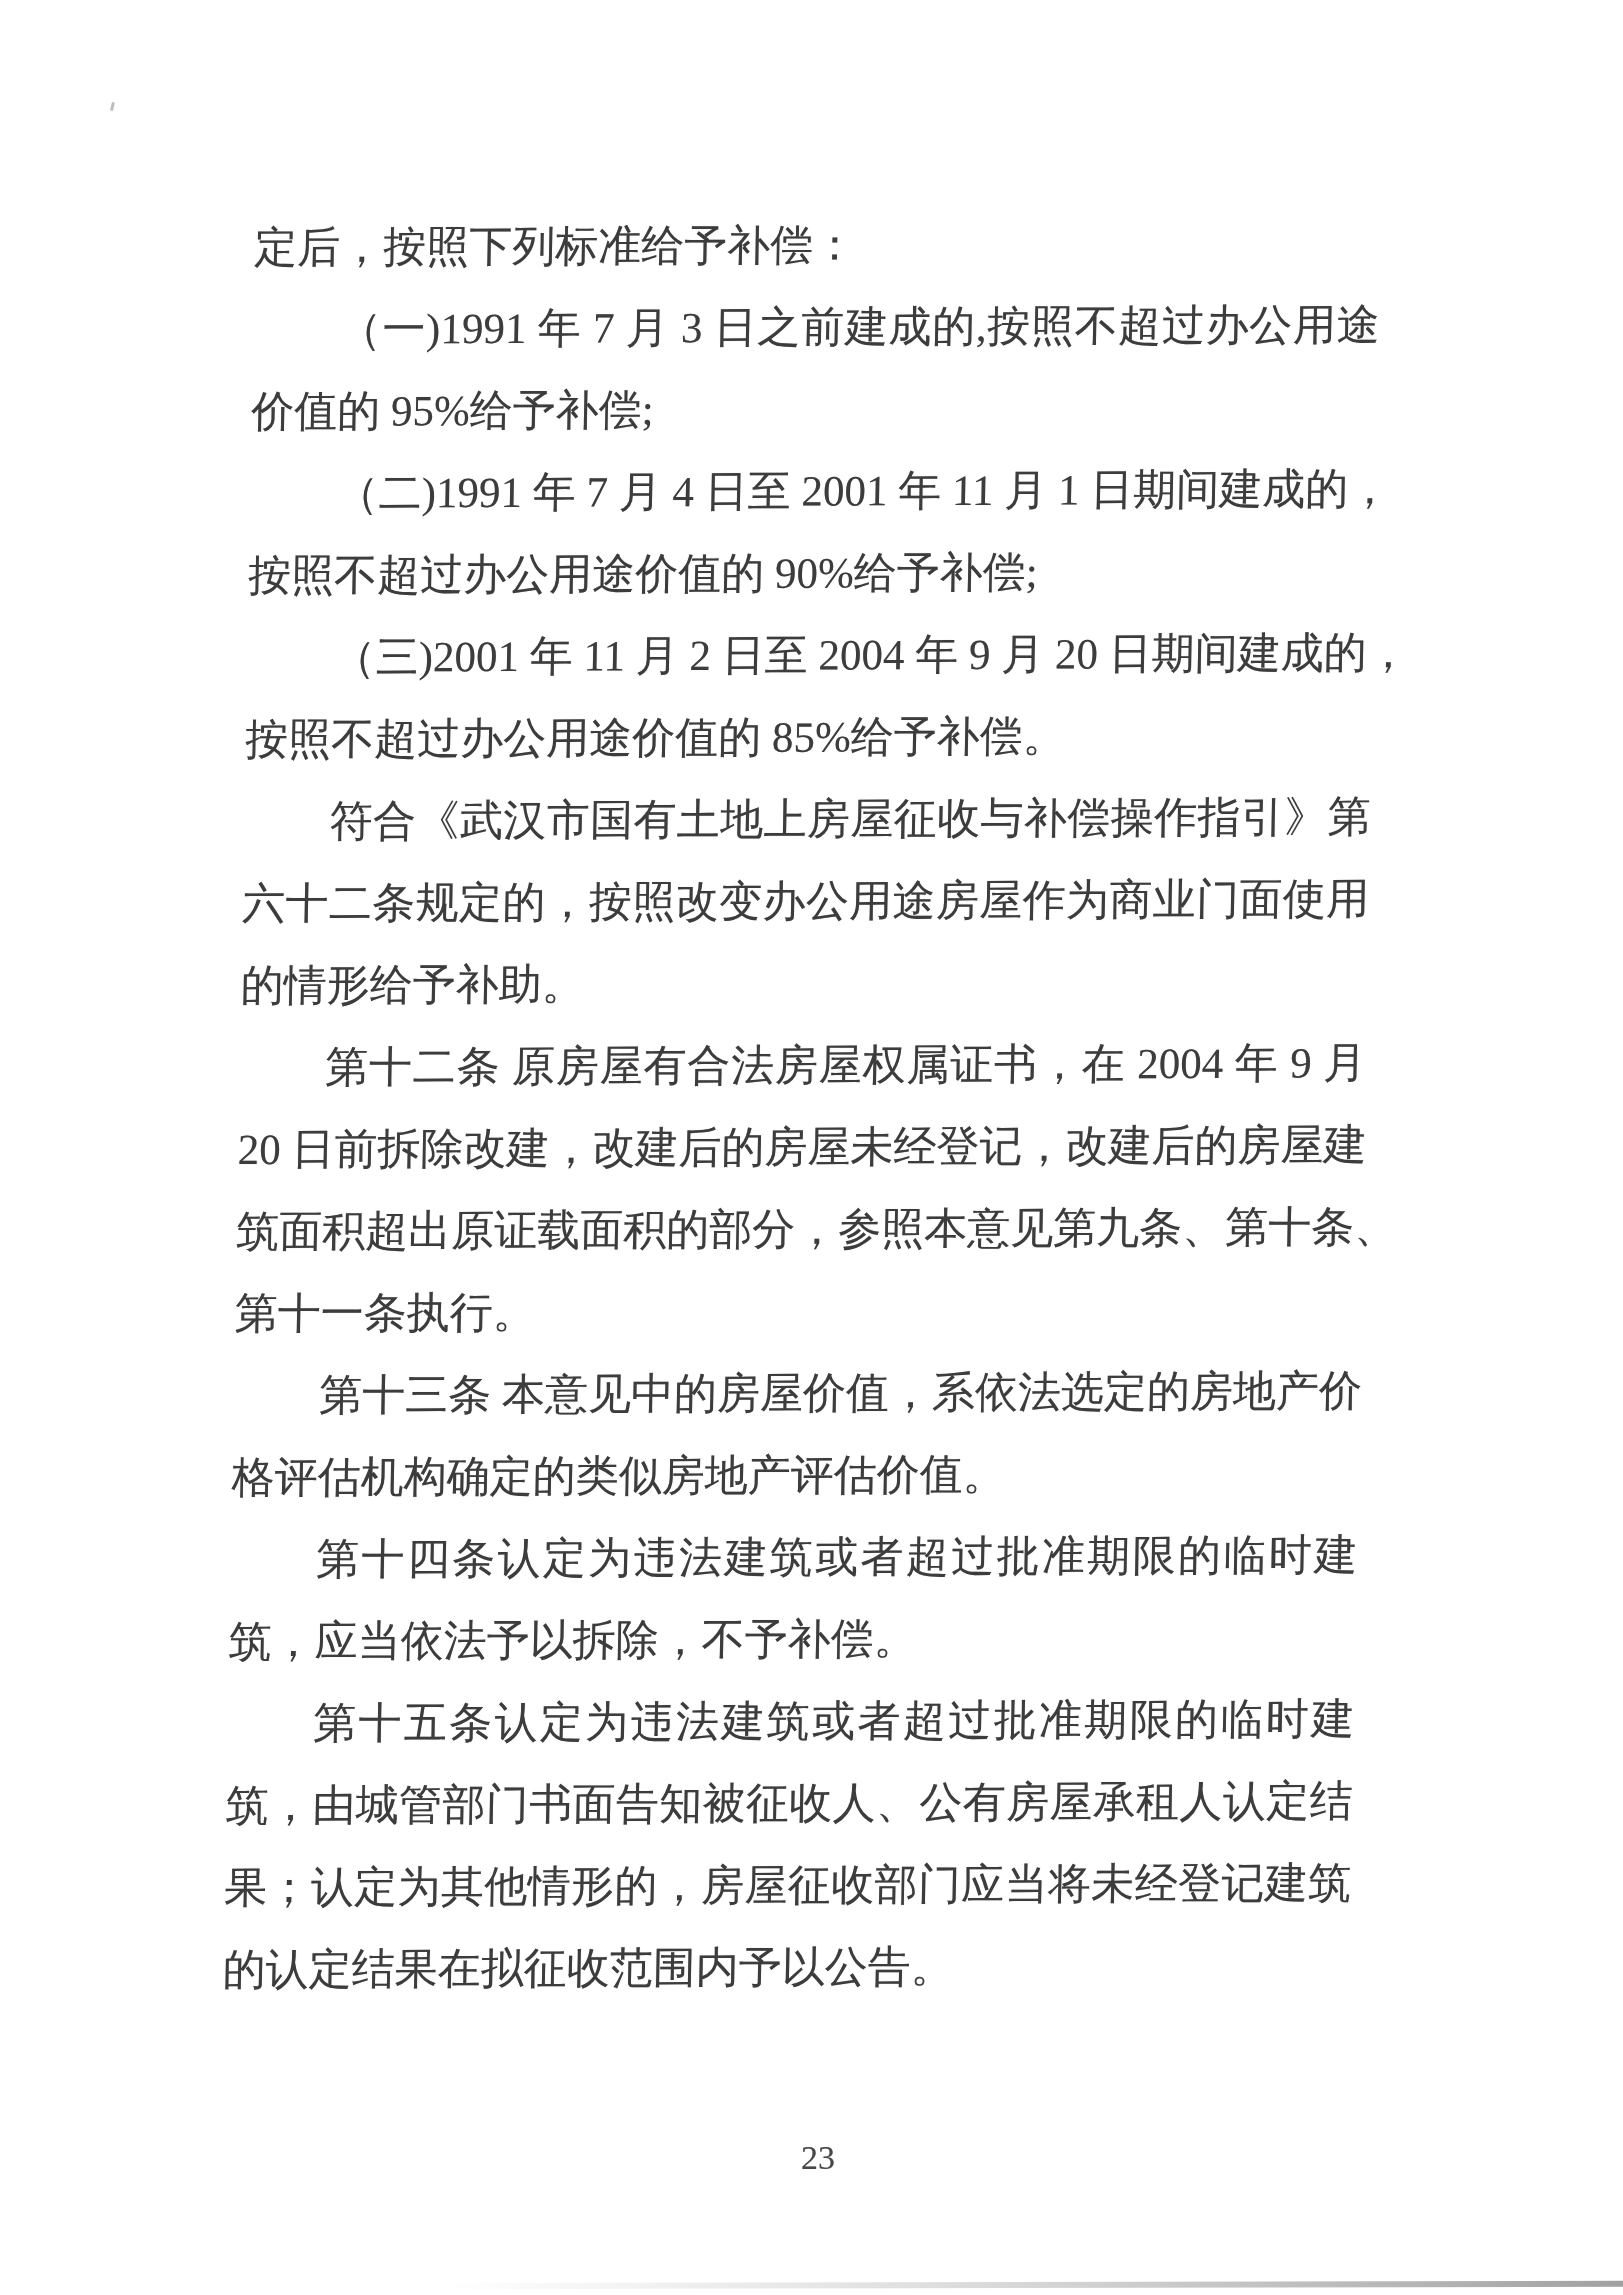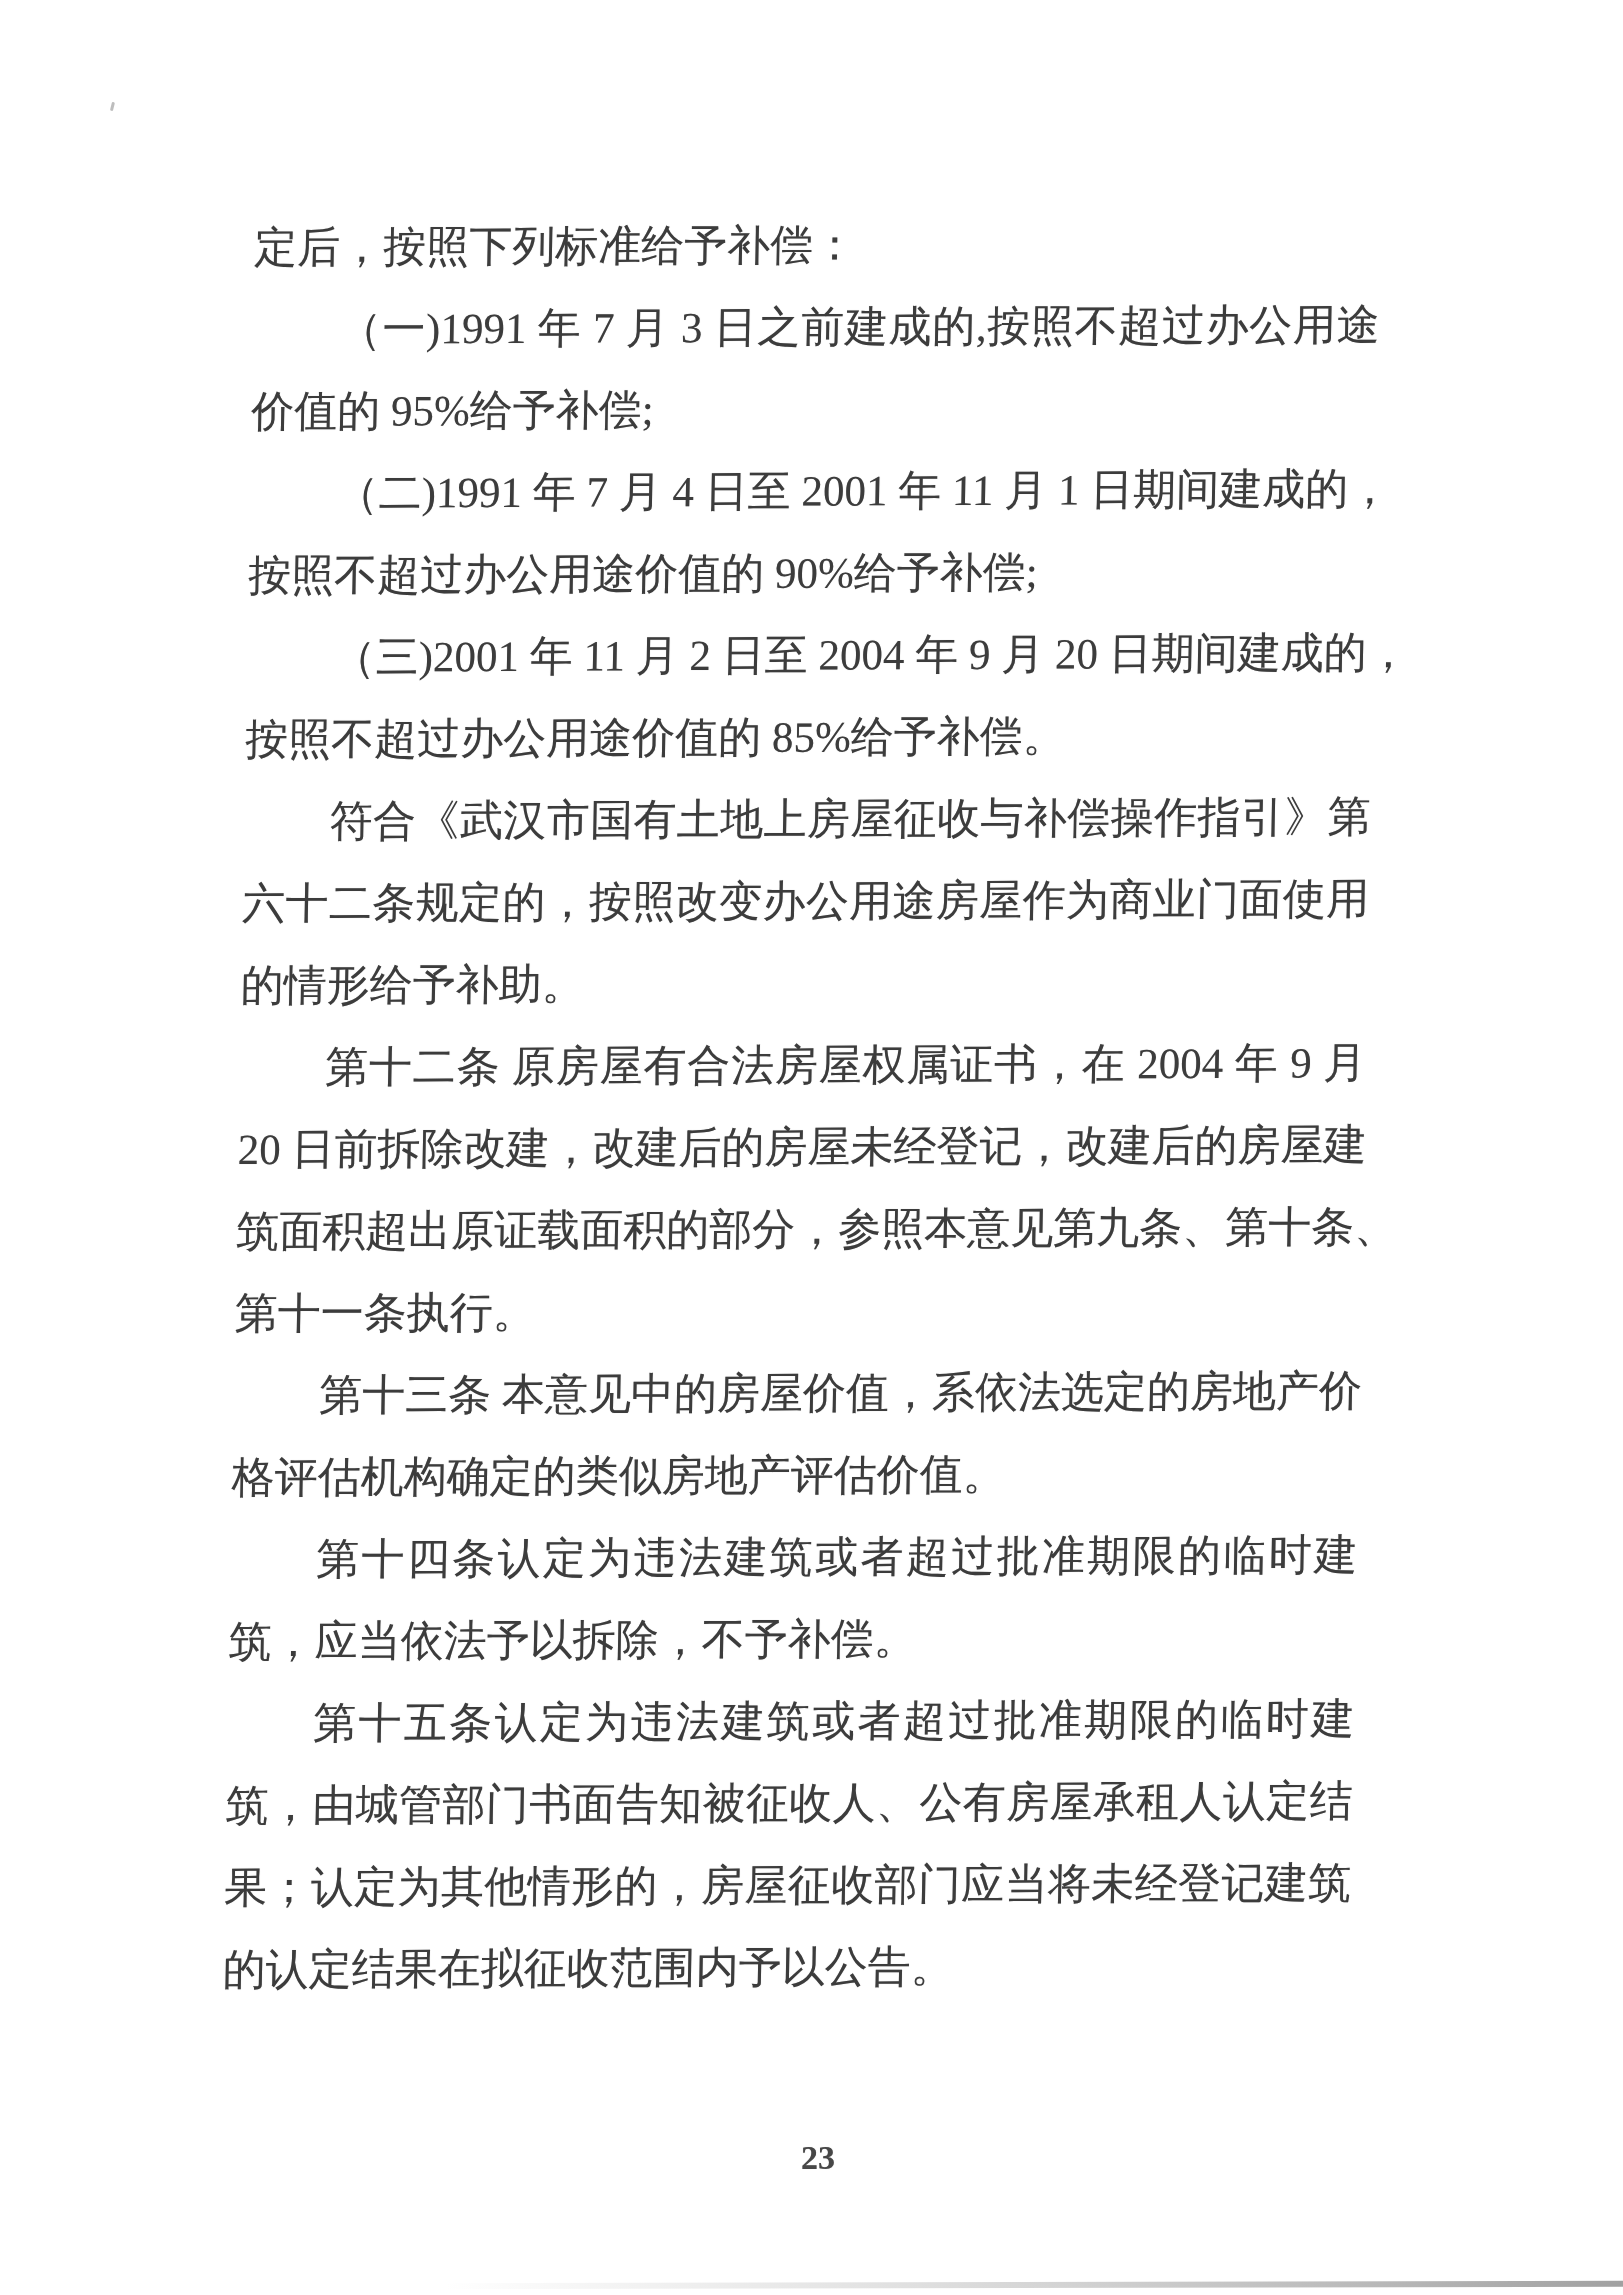--- a/index.html
+++ b/index.html
@@ -42,21 +42,20 @@
   }
   .page-number {
     position: absolute;
     top: 2139px;
     left: 818px;
     transform: translateX(-50%);
     font-size: 34px;
     line-height: 37px;
     color: #474747;
     text-shadow: 0 0 0.7px rgba(70,70,70,0.4);
-    font-weight: bold;
   }
   .speck {
     position: absolute;
     left: 111px;
     top: 102px;
     width: 3.3px;
     height: 8.5px;
     background: #9a9a9a;
     border-radius: 1.3px;
     transform: rotate(14deg);

